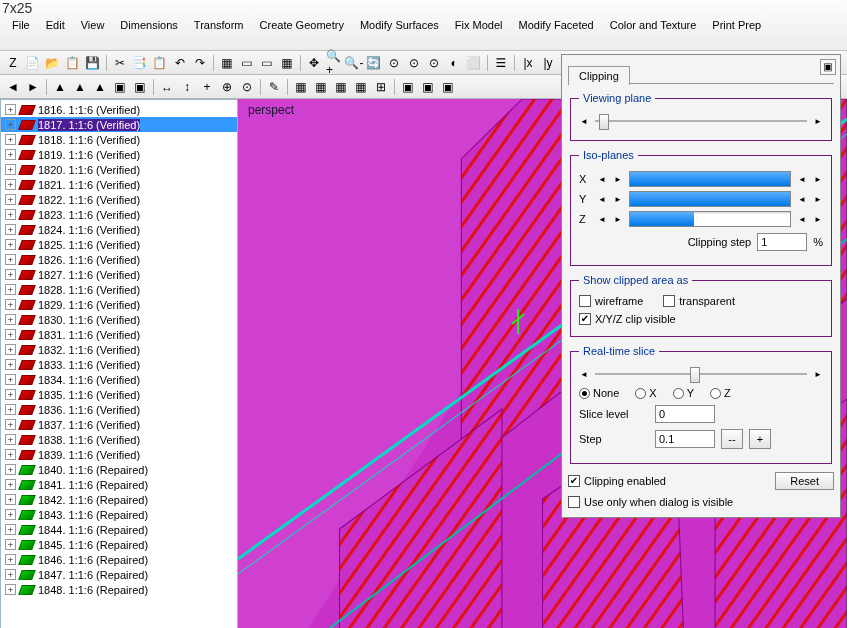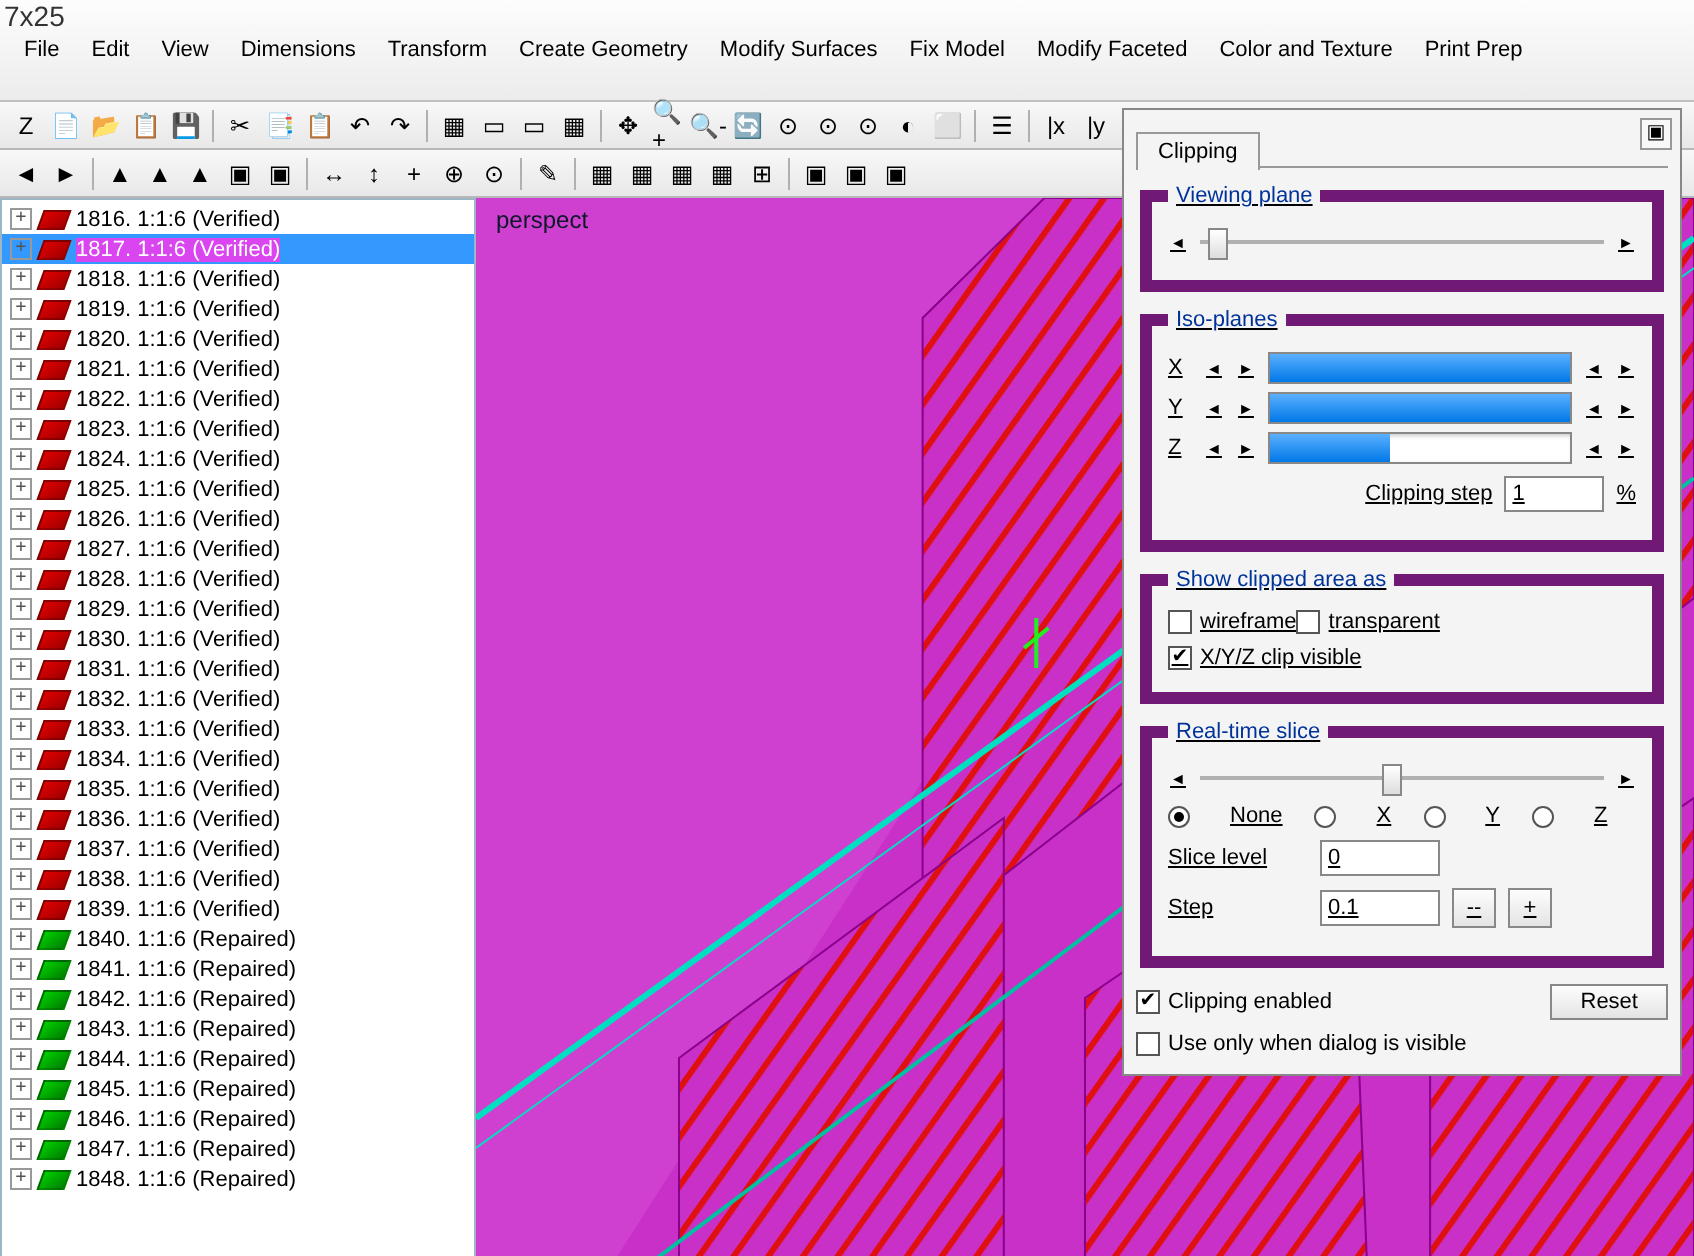--- a/index.html
+++ b/index.html
@@ -17,46 +17,46 @@
 .tree-panel { width: 238px; background: #fff; border: 1px solid #9cb6c5; display: flex; flex-direction: column; }
 .tree-title { background: linear-gradient(#fdfdfd,#e4ecf2); border-bottom: 1px solid #b0c4d0; padding: 3px 6px; font-weight: bold; display:flex; justify-content:space-between; align-items:center;}
 .tree-title .ctrls span { font-size:9px; padding:0 2px; cursor:default; color:#555; border:1px solid #aaa; margin-left:1px; background:#f4f4f4;}
 .tree-body { flex: 1; overflow-y: auto; padding: 2px 0; scrollbar-width: thin; }
 .tree-item { display: flex; align-items: center; padding: 0 4px; white-space: nowrap; cursor: default; height:15px;}
 .tree-item .exp { width: 11px; height:11px; font-size:9px; line-height:9px; text-align:center; border:1px solid #999; margin-right:4px; font-family:monospace; color:#555;}
 .tree-item .ico { width:14px; height:10px; transform: skewX(-20deg); margin-right:4px; border:1px solid rgba(0,0,0,.3);}
 .ico.red { background: linear-gradient(135deg,#e00000,#a00000); }
 .ico.green { background: linear-gradient(135deg,#00d000,#008000); }
 .tree-item.sel { background: #3399ff; color: #fff; }
-.tree-item.sel .lbl { background:#d946ef; }
+.tree-item.sel .lbl { background:#4c1d95; }
 
 .viewport { flex: 1; position: relative; background: #d040d0; overflow: hidden; }
 .viewport-label { position: absolute; top: 4px; left: 10px; color: #0f172a; font-size: 12px; }
 .vp-svg { width:100%; height:100%; }
 
 .side-panel { position: absolute; right: 6px; top: 54px; width: 280px; background: #f4f4f4; border: 1px solid #888; padding: 6px; }
 .side-panel .closebtn { position:absolute; right:4px; top:4px; width:16px; height:16px; border:1px solid #999; background:#f8f8f8; font-size:10px; text-align:center; line-height:14px; cursor:default;}
 .tabhdr { margin:4px 0 8px 0; }
 .tab { display:inline-block; padding:3px 10px; border:1px solid #999; border-bottom:none; background:#f4f4f4; position:relative; top:1px;}
 .tabunder { border-top:1px solid #999; margin-top:-1px;}
 
-fieldset { border: 6px solid #701a75; margin: 4px 2px 8px 2px; padding: 6px 8px 8px 8px; text-decoration: underline; }
+fieldset { border: 1px solid #701a75; margin: 4px 2px 8px 2px; padding: 6px 8px 8px 8px; }
 legend { padding: 0 4px; color: #003399; }
 .slider-row { display:flex; align-items:center; gap:6px; margin:4px 0;}
 .axlbl { width:12px; }
 .arrowbtn { width:10px; height:14px; font-size:8px; display:flex; align-items:center; justify-content:center; cursor:default;}
 .slider { flex:1; height:16px; border:1px solid #888; background:#fff; position:relative; box-shadow: inset 1px 1px 2px rgba(0,0,0,.2);}
 .slider .fill { height:100%; background: linear-gradient(#5bb0ff,#0078e7);}
 .vplane .track { height:2px; background:#b0b0b0; flex:1; position:relative;}
 .vplane .thumb { position:absolute; top:-6px; width:10px; height:16px; background:linear-gradient(#fff,#ddd); border:1px solid #888;}
 .row { display:flex; align-items:center; gap:6px; margin:6px 0;}
 input[type=text]{ border:1px solid #888; padding:1px 3px; background:#fff; height:18px;}
 .chk { display:flex; align-items:center; gap:4px; margin:3px 0;}
 .chk .box { width:12px; height:12px; border:1px solid #555; background:#fff; font-size:10px; line-height:10px; text-align:center; color:#000;}
-.radio { display:inline-flex; align-items:center; gap:20px; margin-right:10px;}
+.radio { display:inline-flex; align-items:center; gap:3px; margin-right:10px;}
 .radio .dot { width:11px; height:11px; border:1px solid #555; border-radius:50%; background:#fff; display:flex; align-items:center; justify-content:center;}
 .radio .dot .inner{ width:5px; height:5px; border-radius:50%; background:#000;}
 button.btn { padding:2px 14px; border:1px solid #888; background:linear-gradient(#fdfdfd,#e4e4e4); cursor:default;}
 button.sbtn { width:22px; height:20px; border:1px solid #888; background:linear-gradient(#fdfdfd,#e4e4e4); cursor:default;}
 
 
 .cornerlbl { position:absolute; left:2px; top:0; font-size:14px; color:#333; z-index:50; pointer-events:none;}
 </style>
 </head>
 <body>
@@ -403,21 +403,21 @@
       </div>
     <div class="row">
       <span style="flex:1;text-align:right;">Clipping step</span>
       <input type="text" style="width: 50px;" value="1">
       <span>%</span>
     </div>
   </fieldset>
 
   <fieldset>
     <legend>Show clipped area as</legend>
-    <div style="display:flex;">
+    <div style="display:flex;gap:20px;">
       <label class="chk">
           <span class="box"></span>
           <span>wireframe</span>
         </label>
       <label class="chk">
           <span class="box"></span>
           <span>transparent</span>
         </label>
     </div>
     <label class="chk">

